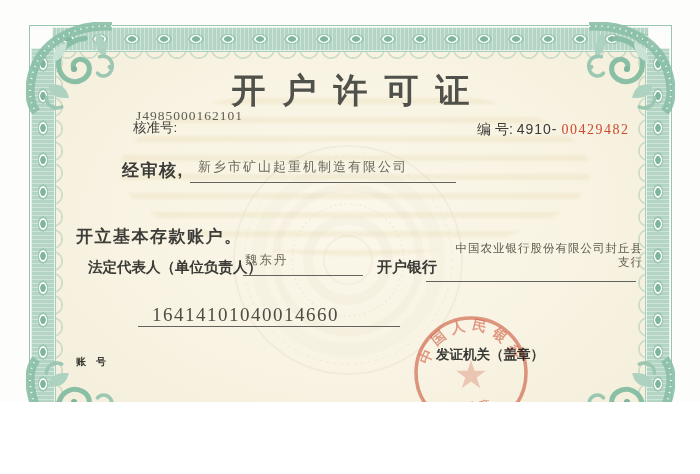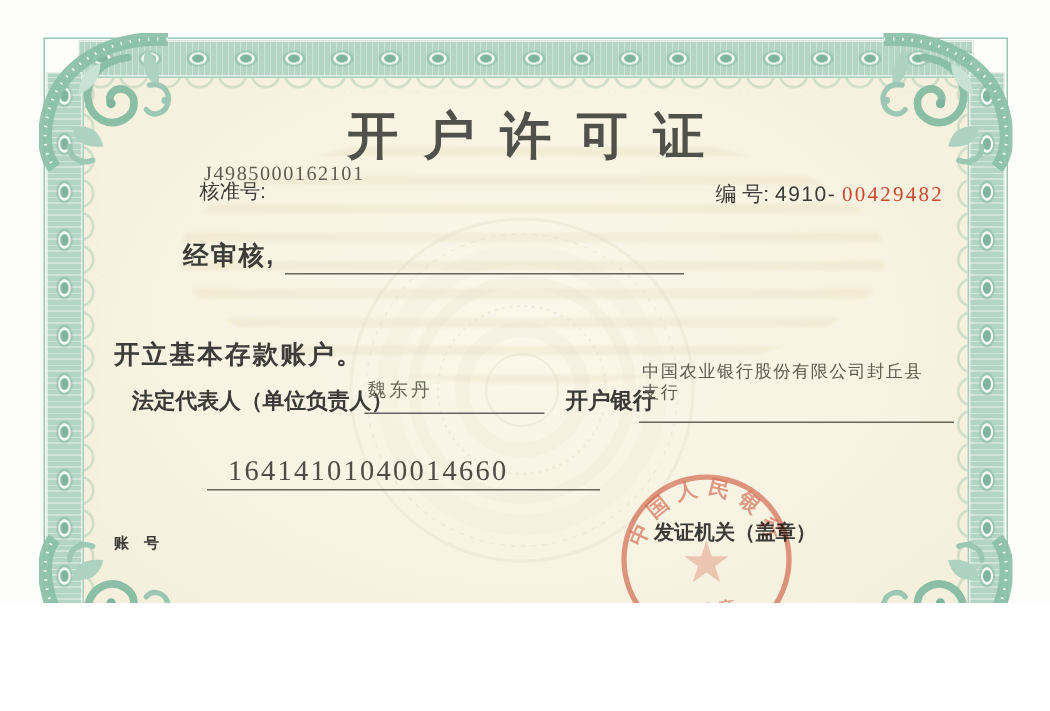--- a/index.html
+++ b/index.html
@@ -142,30 +142,31 @@
     <div class="t title">开户许可证</div>
     <div class="t val" style="left:108px; top:84px; font-size:13.5px; letter-spacing:1px;">J4985000162101</div>
     <div class="t" style="left:57px; top:95px; font-size:13.5px;margin-left:48px;">核准号:</div>
     <div class="t" style="left:449px; top:97px; font-size:14px;">
       <span>编 号:</span>
       <span style="letter-spacing:1px;text-align:right;">4910-</span>
       <span class="red">00429482</span>
     </div>
 
     <div class="t big" style="left:94px; top:135px;">经审核,</div>
+    <div class="t val" style="left:170px; top:134px; font-size:13px; letter-spacing:2px; color:#6b6859;">新乡市矿山起重机制造有限公司</div>
     <div class="u-line" style="left:162px; top:158px; width:266px;"></div>
 
     <div class="t big" style="left:48px; top:177px;margin-top:24px;">开立基本存款账户。</div>
 
     <div class="t" style="left:60px; top:234px; font-size:14.5px; font-weight:600;">法定代表人（单位负责人）</div>
     <div class="t val" style="left:217px; top:228px; font-size:12.5px; letter-spacing:2px; color:#6b6859;text-align:center;">魏东丹</div>
     <div class="u-line" style="left:215px; top:251px; width:120px;"></div>
 
     <div class="t" style="left:349px; top:234px; font-size:15px; font-weight:700;">开户银行</div>
-    <div class="t val" style="left:400px; top:217px; font-size:11.5px; line-height:14px; letter-spacing:1px; color:#5d5a50; white-space:normal; width:215px;">
+    <div class="t val" style="left:400px; top:217px; font-size:11.5px; line-height:14px; letter-spacing:1px; color:#5d5a50; white-space:normal; width:215px;text-align:right;">
       <span>中国农业银行股份有限公司封丘县</span><br>
       <span>支行</span>
     </div>
     <div class="u-line" style="left:398px; top:257px; width:210px;"></div>
 
     <div class="t" style="left:48px; top:289px; font-size:10px; font-weight:600;margin-top:42px;">账　号</div>
     <div class="t val" style="left:124px; top:280px; font-size:19px; letter-spacing:1.5px; color:#4f4c45;">16414101040014660</div>
     <div class="u-line" style="left:110px; top:302px; width:262px;"></div>
 
     <div class="t" style="left:408px; top:322px; font-size:13.5px; font-weight:600;">发证机关（盖章）</div>

